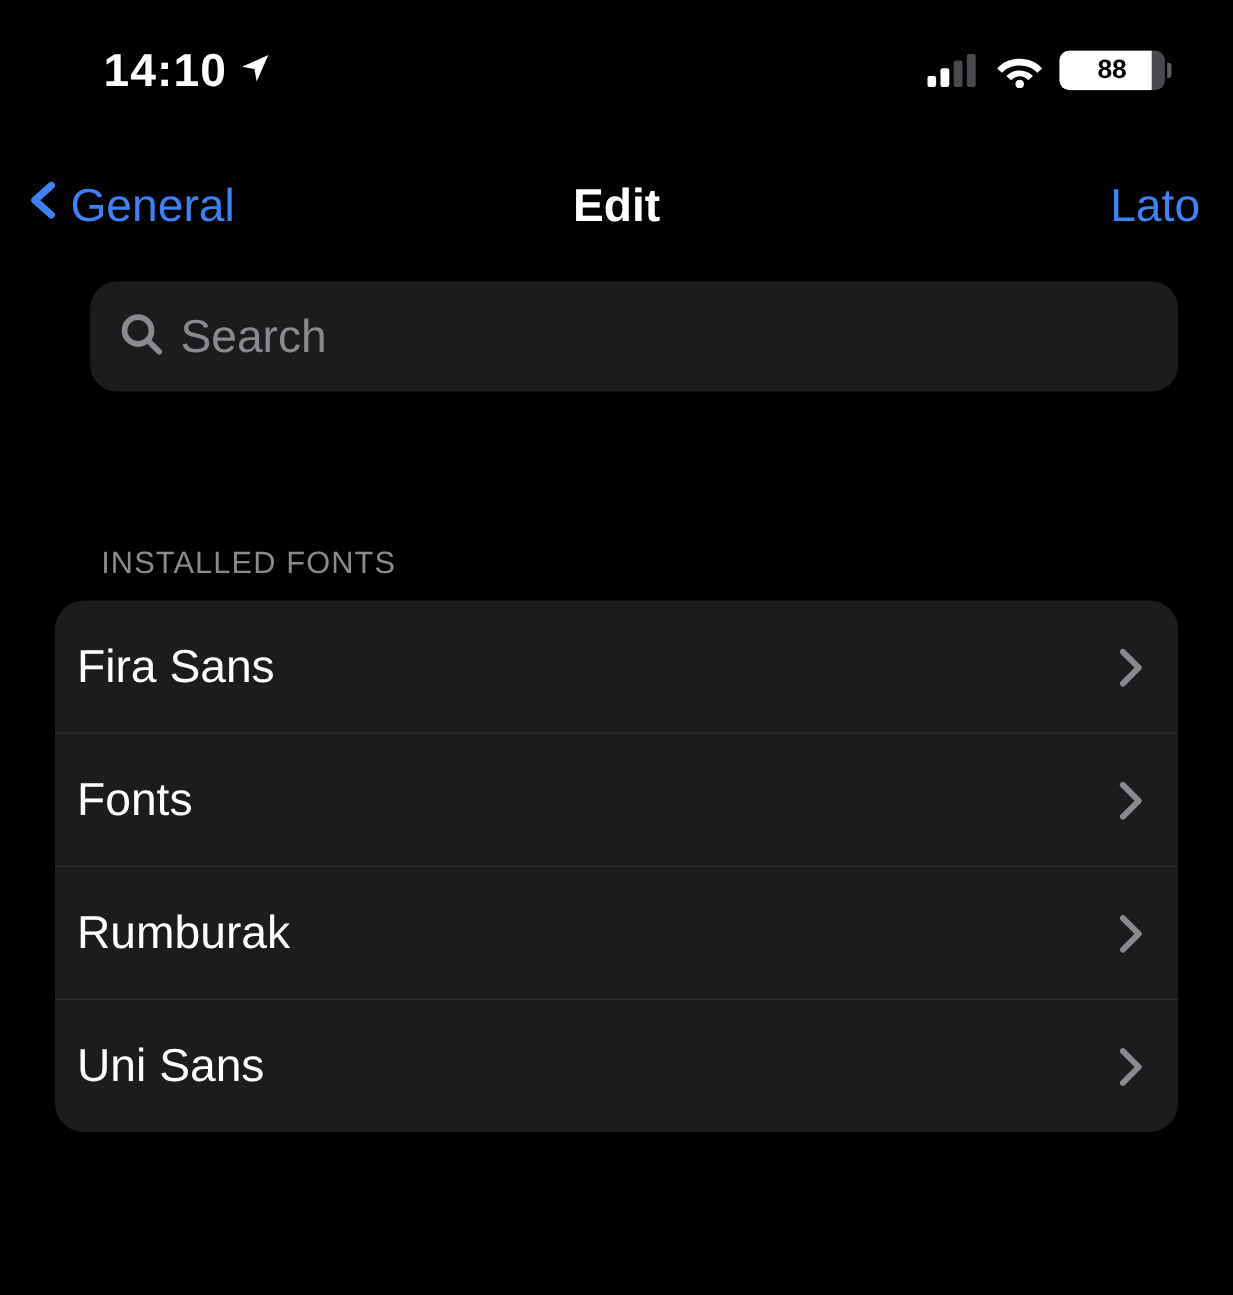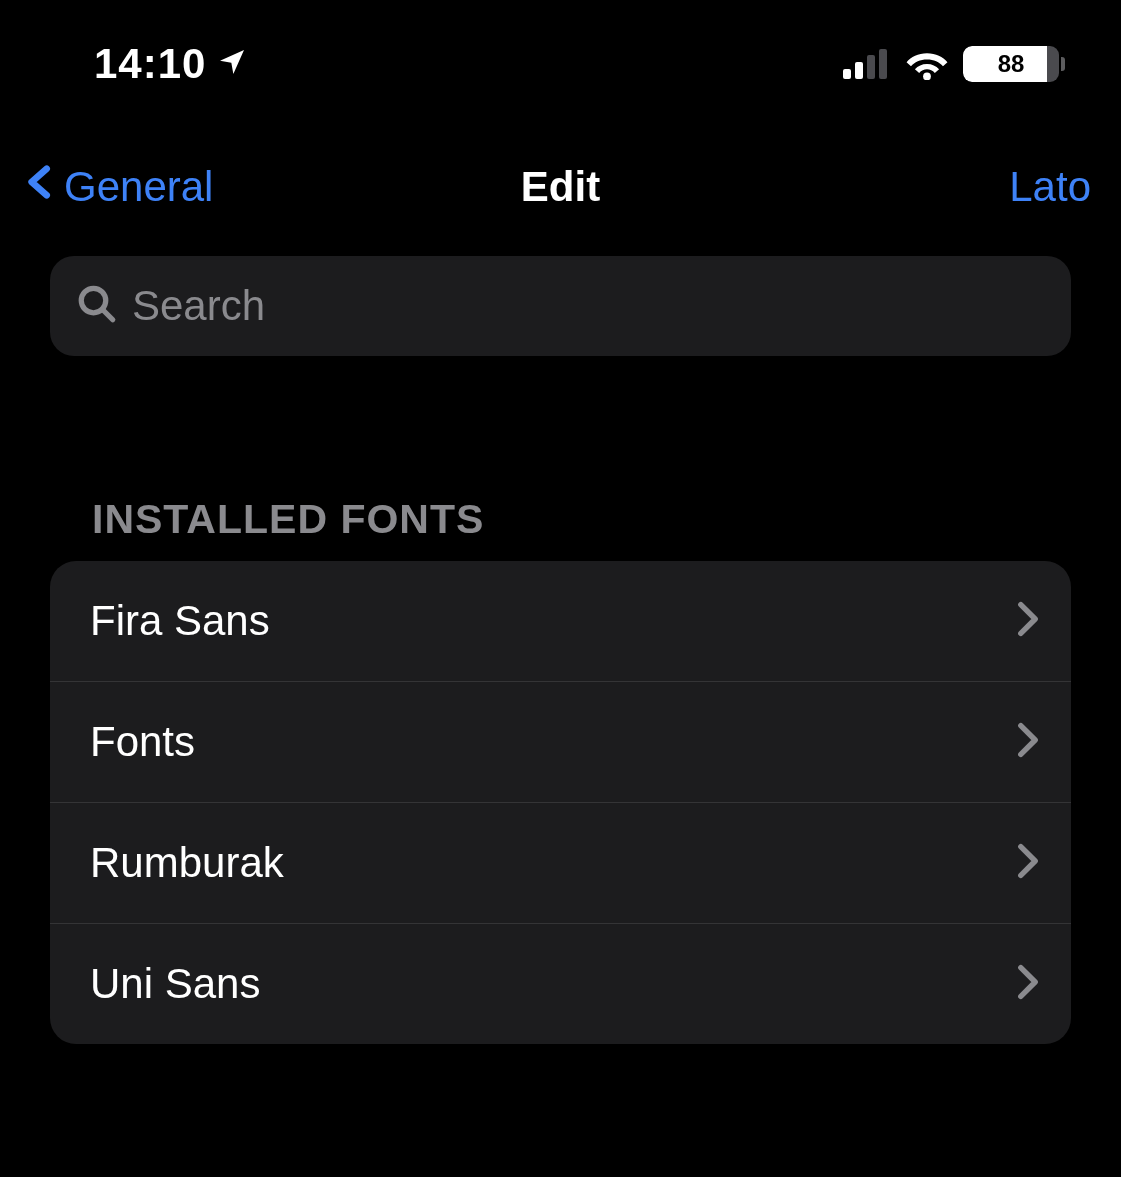--- a/index.html
+++ b/index.html
@@ -123,20 +123,21 @@
       padding: 10px 50px 30px 50px;
     }
     .search-field {
       background: #1c1c1e;
       border-radius: 24px;
       height: 100px;
       display: flex;
       align-items: center;
       padding: 0 26px;
       gap: 14px;
+      margin-left: 32px;
     }
     .search-icon svg {
       width: 42px;
       height: 42px;
     }
     .search-input {
       flex: 1;
       background: transparent;
       border: none;
       outline: none;
@@ -145,35 +146,35 @@
     }
     .search-input::placeholder {
       color: #8a8a8e;
     }
 
     .section {
       padding: 110px 50px 0 50px;
     }
     .section-header {
       color: #8a8a8e;
-      font-size: 41px;
-      font-weight: 700;
+      font-size: 28px;
+      font-weight: 400;
       letter-spacing: 1px;
       padding: 0 0 18px 42px;
     }
     .list {
       background: #1c1c1e;
       border-radius: 26px;
       overflow: hidden;
     }
     .list-row {
       display: flex;
-      align-items: center;
+      align-items: flex-end;
       justify-content: space-between;
-      padding: 36px 32px 36px 40px;
+      padding: 36px 32px 36px 20px;
       cursor: pointer;
     }
     .list-row + .list-row {
       border-top: 1px solid #343436;
     }
     .row-label {
       font-size: 42px;
       font-weight: 400;
       color: #fff;
     }

